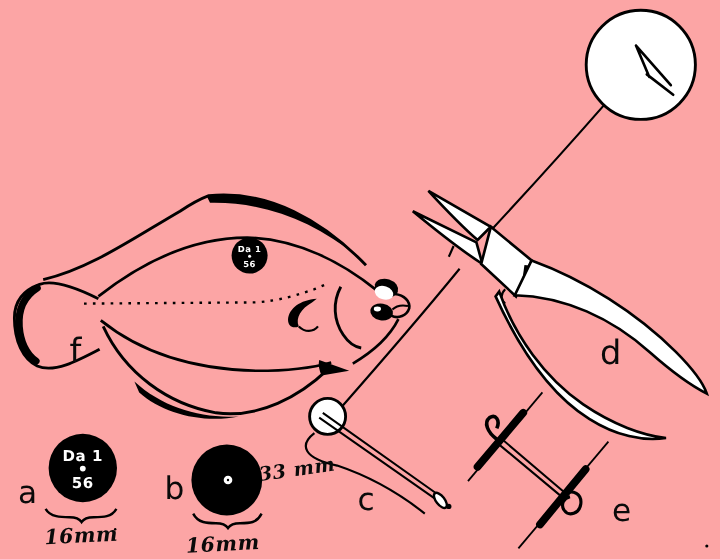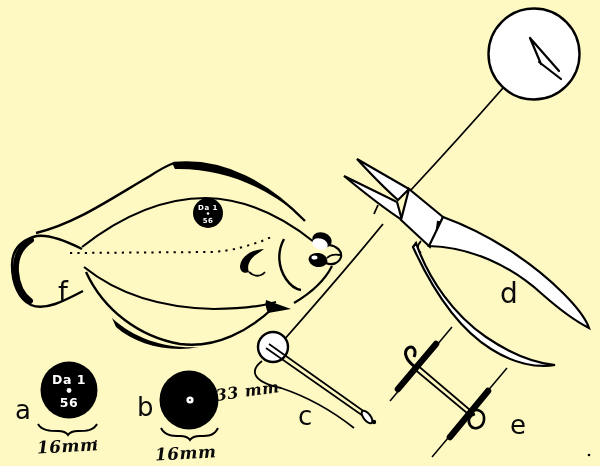--- a/index.html
+++ b/index.html
@@ -1,16 +1,16 @@
 <!DOCTYPE html>
 <html><head>
 <meta charset="utf-8">
 <style>
   html,body{margin:0;padding:0;background:#ffffff;}
-  .stage{position:relative;width:600px;height:466px;background:#fef9c3;overflow:hidden;
+  .stage{position:relative;width:600px;height:466px;background:#fca5a5;overflow:hidden;
          font-family:"DejaVu Sans", sans-serif;}
   svg{display:block}
   .part-label{font-family:"DejaVu Sans", sans-serif;fill:#0a0a0a;}
   .measure{font-family:"DejaVu Serif", serif;font-style:italic;font-weight:bold;fill:#0a0a0a;letter-spacing:.5px;}
   .disc-text{font-family:"DejaVu Sans", sans-serif;font-weight:bold;fill:#ffffff;letter-spacing:.5px;}
   .ink{stroke:#000000;fill:none;}
 </style>
 </head>
 <body>
 

